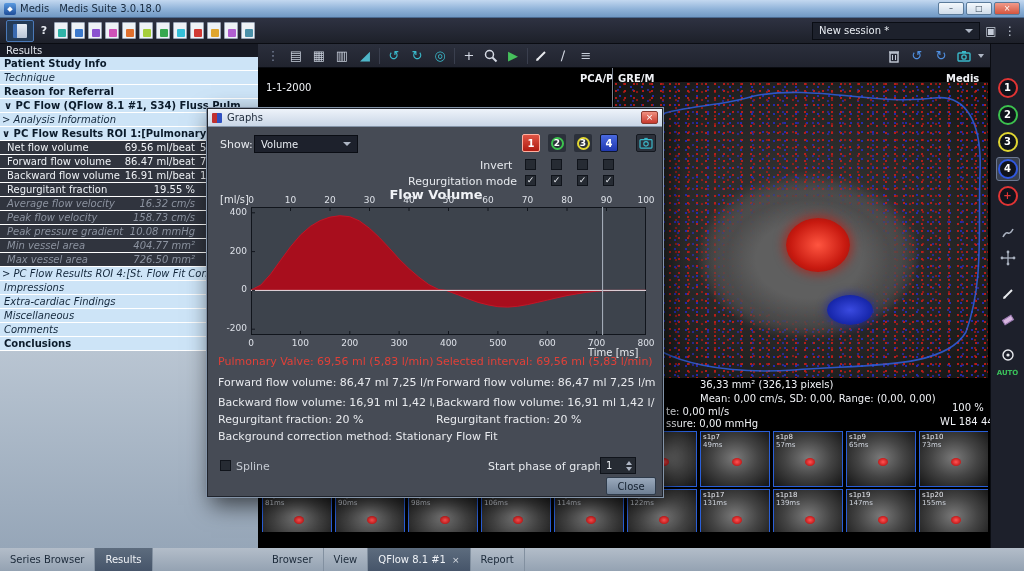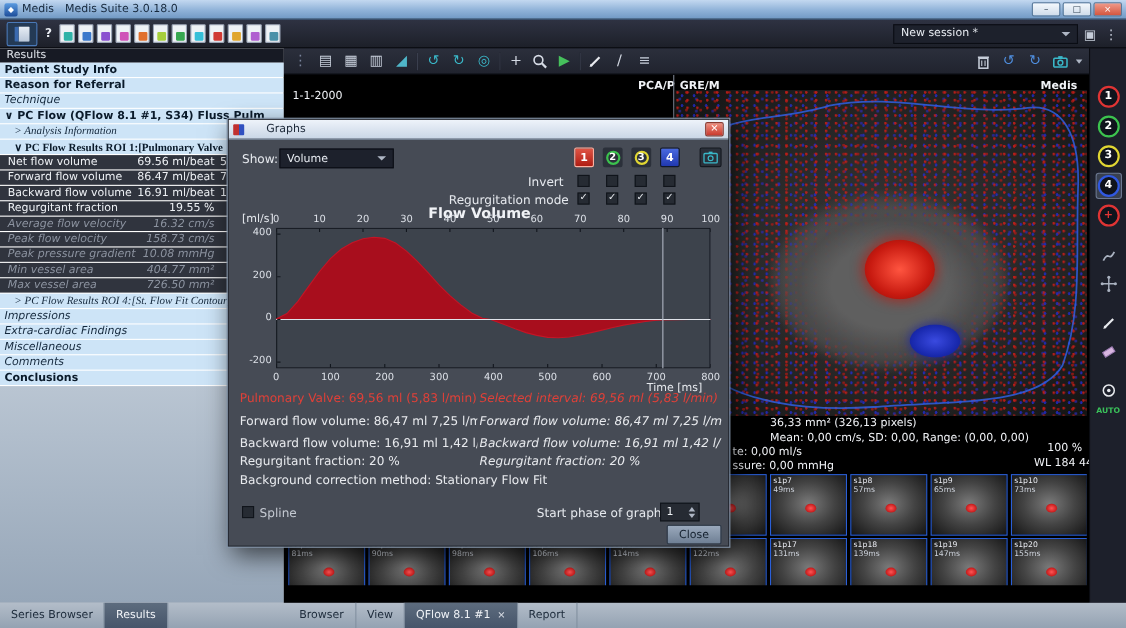--- a/index.html
+++ b/index.html
@@ -39,21 +39,21 @@
 
   
   #left-panel{position:absolute;left:0;top:44px;width:258px;height:504px;background:#fff;
     display:flex;flex-direction:column;}
   #lp-header{height:13px;background:#171a24;color:#dfe3ea;font-size:10px;padding-left:6px;
     display:flex;align-items:center;flex:0 0 13px;}
   .lp-item{height:13px;margin-bottom:1px;background:#cde4f7;color:#0a1a2a;font-size:10px;
     display:flex;align-items:center;padding-left:4px;white-space:nowrap;overflow:hidden;flex:0 0 13px;}
   .lp-item.b{font-weight:bold;}
   .lp-item.i{font-style:italic;color:#14283c;}
-  .lp-item.ind{padding-left:13px;font-family:Liberation Serif, serif;}
+  .lp-item.ind{padding-left:2px;}
   .lp-meas{height:13px;margin-bottom:1px;background:#30343e;color:#eef1f5;font-size:10px;
     position:relative;display:flex;align-items:center;padding-left:7px;white-space:nowrap;flex:0 0 13px;}
   .lp-meas .mv{position:absolute;left:118px;width:77px;text-align:right;}
   .lp-meas .mx{position:absolute;left:200px;}
   .lp-meas.dim{color:#8c93a0;font-style:italic;}
   #lp-rest{flex:1;background:linear-gradient(#b9c5d2,#96a6b8);}
 
   
   #toolbar2{position:absolute;left:258px;top:44px;width:732px;height:24px;
     background:linear-gradient(#2b2f3c,#20232e);border-bottom:1px solid #090b10;
@@ -119,21 +119,21 @@
   .btab.active{background:linear-gradient(#5d6c7e,#46556a);color:#f0f3f7;}
   #bb-left{position:absolute;left:0;top:0;display:flex;}
   #bb-center{position:absolute;left:262px;top:0;display:flex;}
   .tab-close{margin-left:6px;font-size:9px;color:#d8dde4;}
 
   
   #dialog{position:absolute;left:207px;top:108px;width:456px;height:389px;background:#464b55;
     border:1px solid #20242c;outline:1px solid #8494a8;box-shadow:4px 8px 22px rgba(0,0,0,.65);z-index:40;}
   #dlg-title{position:absolute;left:0;top:0;width:100%;height:18px;
     background:linear-gradient(#eef3fa,#c9d6e6);display:flex;align-items:center;padding:0 4px;
-    color:#1c2838;font-size:10px;border-bottom:1px solid #8494a8;gap:20px;}
+    color:#1c2838;font-size:10px;border-bottom:1px solid #8494a8;gap:5px;}
   #dlg-icon{width:10px;height:10px;background:linear-gradient(90deg,#c03030 50%,#3050c0 50%);border-radius:1px;}
   #dlg-close{margin-left:auto;width:17px;height:13px;border-radius:2px;border:1px solid #8a3a30;
     background:linear-gradient(#f09080,#c8392e);color:#fff;font-size:9px;display:flex;
     align-items:center;justify-content:center;line-height:1;}
   .dlg-lbl{position:absolute;color:#e6e9ee;font-size:11px;white-space:nowrap;}
   #show-combo{position:absolute;left:46px;top:26px;width:104px;}
   .gbtn{position:absolute;top:25px;width:18px;height:18px;border-radius:2px;display:flex;
     align-items:center;justify-content:center;font-size:10px;font-weight:bold;color:#fff;background:#2b303a;}
   .gbtn .ring{width:13px;height:13px;border-radius:50%;border:2px solid;display:flex;
     align-items:center;justify-content:center;font-size:9px;line-height:1;}
@@ -148,21 +148,21 @@
     font-size:13px;color:#f0f2f6;}
   #ml-label{position:absolute;left:4px;top:7px;font-size:10px;color:#e6e9ee;}
   #flow-svg{position:absolute;left:35px;top:20px;width:395px;height:128px;}
   .tickl{position:absolute;font-size:9px;color:#dde1e8;text-align:center;}
   .tickr{position:absolute;font-size:9px;color:#dde1e8;text-align:right;}
   #time-label{position:absolute;left:372px;top:160px;font-size:10px;color:#e6e9ee;}
   .res-line{position:absolute;font-size:11px;white-space:nowrap;overflow:hidden;}
   .res-red{color:#e04038;}
   .res-wht{color:#e8eaee;}
   .colL{left:10px;width:216px;}
-  .colR{left:228px;width:222px;font-style:italic;}
+  .colR{left:228px;width:222px;}
   #spin{position:absolute;left:392px;top:348px;width:36px;height:17px;background:#262b33;
     border:1px solid #10141b;display:flex;align-items:center;padding-left:5px;color:#eef1f5;font-size:10px;}
   #spin .arrows{margin-left:auto;display:flex;flex-direction:column;justify-content:center;gap:2px;
     padding-right:3px;}
   .sp-up{width:0;height:0;border-left:3px solid transparent;border-right:3px solid transparent;
     border-bottom:4px solid #aeb6c4;}
   .sp-dn{width:0;height:0;border-left:3px solid transparent;border-right:3px solid transparent;
     border-top:4px solid #aeb6c4;}
   #close-btn{position:absolute;left:398px;top:368px;width:50px;height:18px;border-radius:2px;
     background:linear-gradient(#9aa9bc,#6e7f94);border:1px solid #2f3b4a;color:#14202e;font-size:10px;
@@ -230,22 +230,22 @@
       <span>New session *</span>
       <span class="carrow"></span>
     </div>
     <span class="t1-icon">▣</span>
     <span class="t1-icon">⋮</span>
   </div>
 
   <div id="left-panel">
     <div id="lp-header">Results</div>
     <div class="lp-item b">Patient Study Info</div>
+    <div class="lp-item i">Technique</div>
     <div class="lp-item b">Reason for Referral</div>
-    <div class="lp-item i">Technique</div>
     <div class="lp-item b">∨ PC Flow (QFlow 8.1 #1, S34) Fluss Pulm</div>
     <div class="lp-item i ind">&gt; Analysis Information</div>
     <div class="lp-item b ind">∨ PC Flow Results ROI 1:[Pulmonary Valve</div>
 
     <div class="lp-meas">
       <span class="mn">Net flow volume</span>
       <span class="mv">69.56 ml/beat</span>
       <span class="mx">5.83</span>
     </div>
     <div class="lp-meas">

